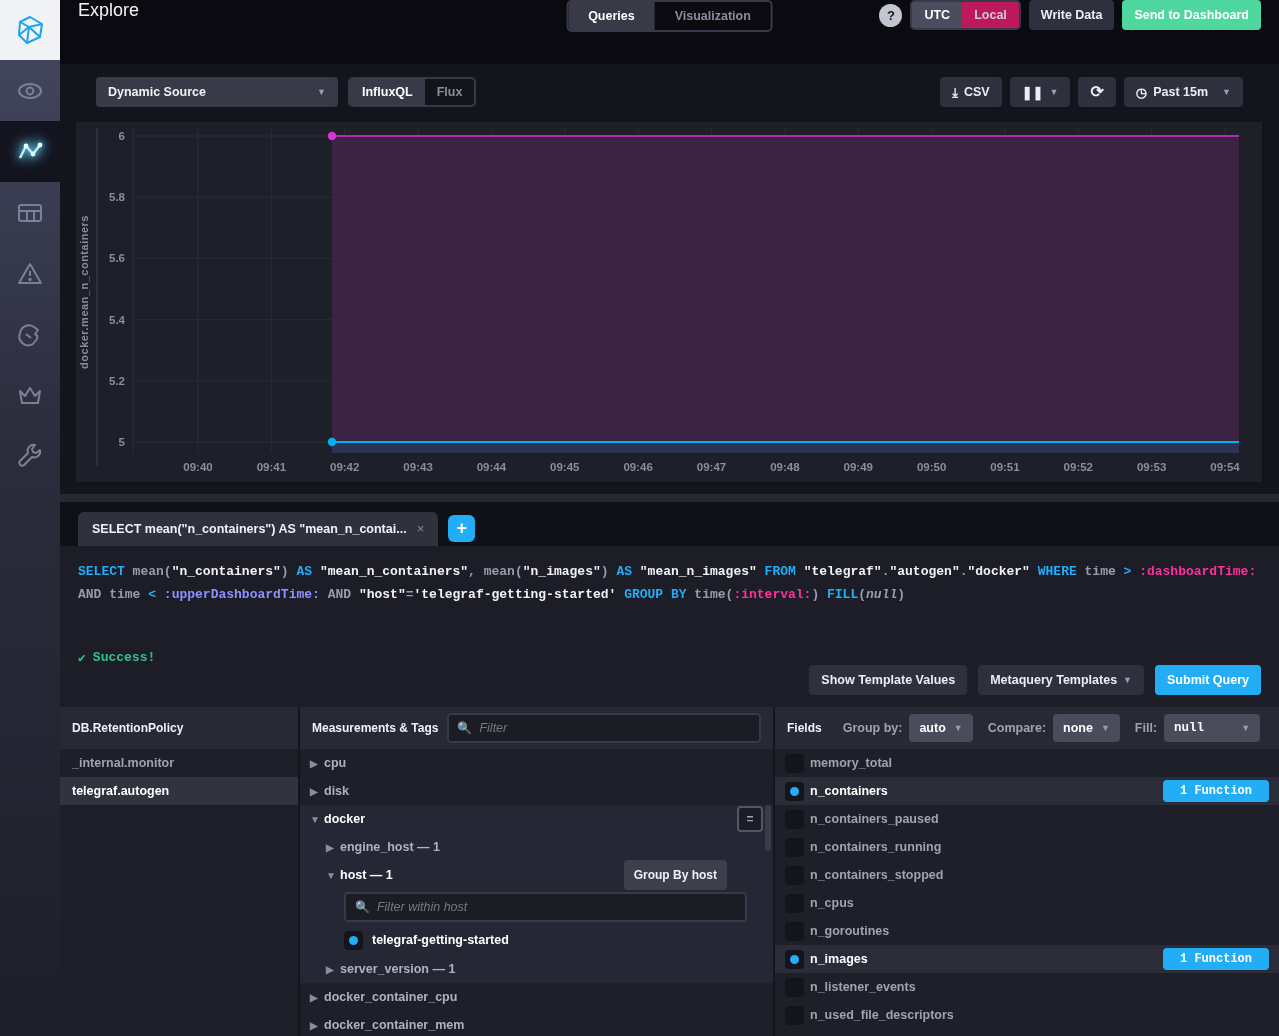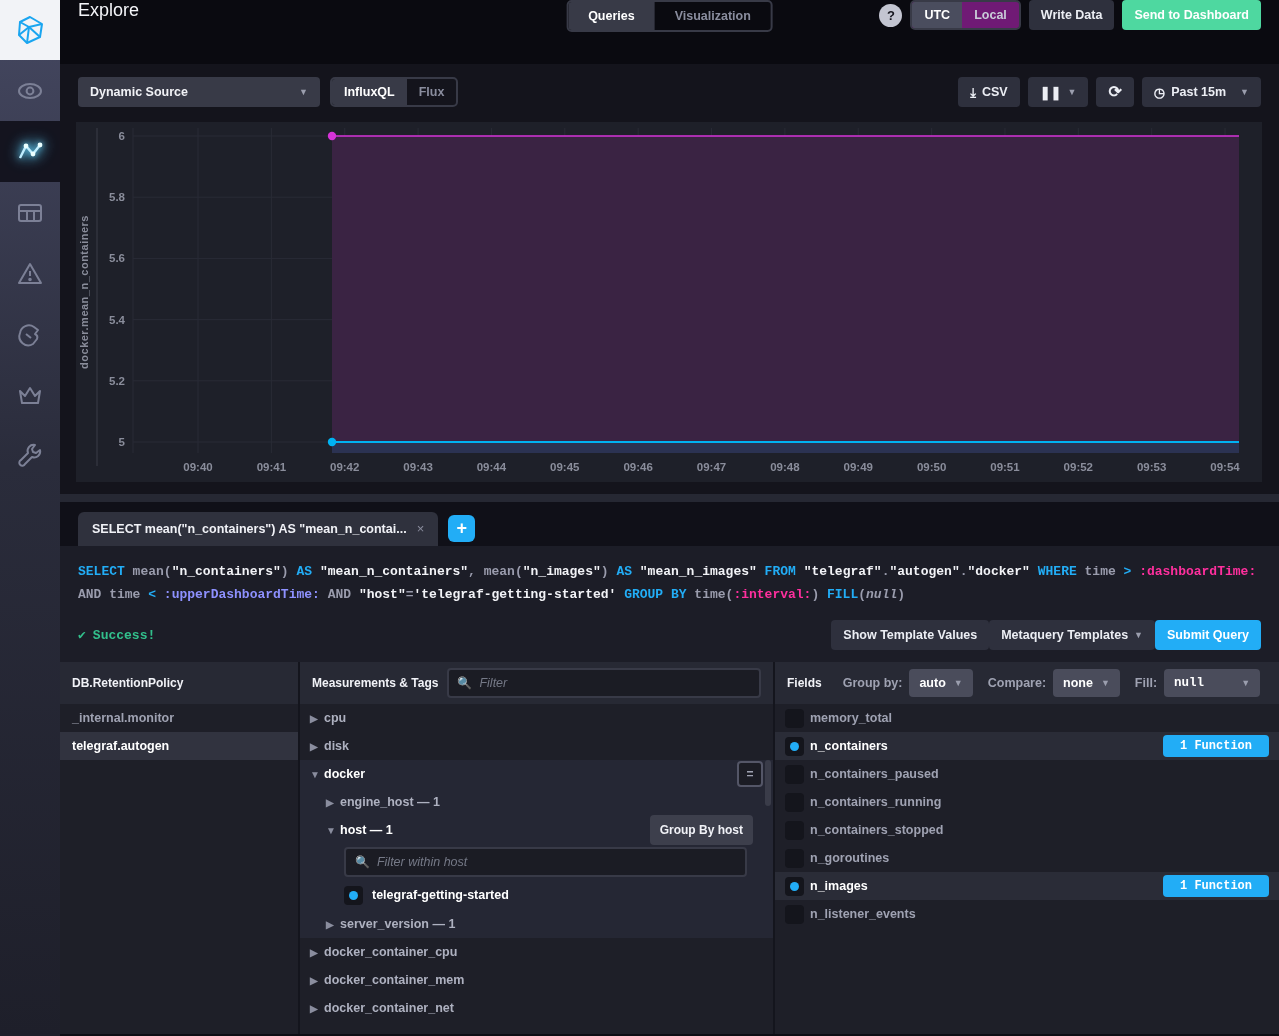--- a/index.html
+++ b/index.html
@@ -17,29 +17,29 @@
   
   .main { position:absolute; left:60px; top:0; width:1219px; height:1036px; }
 
   .topbar { height:64px; background:#0a0a10; display:flex; align-items:flex-start; padding:0 18px; position:relative; }
   .page-title { font-size:18px; color:#f4f5f9; font-weight:400; }
   .center-toggle { position:absolute; left:50%; transform:translateX(-50%); display:flex; border:2px solid #383a47; border-radius:5px; overflow:hidden; }
   .center-toggle .seg { padding:7px 20px; font-size:12.5px; font-weight:bold; color:#8a8d9e; background:transparent; }
   .center-toggle .seg.on { background:#383a47; color:#fff; }
   .topbar-right { margin-left:auto; display:flex; align-items:center; gap:8px; }
   .help-circle { width:23px; height:23px; border-radius:50%; background:#c3c5d1; color:#14141c; font-weight:bold; font-size:13px; display:flex; align-items:center; justify-content:center; }
-  .tz-toggle { display:flex; background:#701a75; border:2px solid #383a47; border-radius:5px; overflow:hidden; }
+  .tz-toggle { display:flex; background:#be185d; border:2px solid #383a47; border-radius:5px; overflow:hidden; }
   .tz-toggle .seg { padding:6px 12px; font-size:12.5px; font-weight:bold; color:#c9ccd8; }
   .tz-toggle .seg.on { background:#4a4d5e; color:#fff; }
   .btn { display:inline-flex; align-items:center; gap:6px; height:30px; padding:0 12px; border-radius:4px; background:#2e303d; color:#eceef4; font-size:12.5px; font-weight:bold; }
   .btn.green { background:#4ed8a0; color:#fff; }
   .btn.blue { background:#22adf6; color:#fff; }
   .caret { font-size:9px; color:#9b9eae; }
 
-  .toolbar { height:56px; background:#14141c; display:flex; align-items:center; padding:0 18px; gap:10px; }
+  .toolbar { height:56px; background:#14141c; display:flex; align-items:center; padding:0 36px; gap:10px; }
   .src-dropdown { width:242px; height:30px; background:#383a47; border-radius:4px; display:flex; align-items:center; padding:0 12px; font-size:12.5px; font-weight:bold; color:#f1f2f6; }
   .src-dropdown .caret { margin-left:auto; }
   .lang-toggle { display:flex; border:2px solid #383a47; border-radius:5px; overflow:hidden; height:30px; }
   .lang-toggle .seg { padding:6px 12px; font-size:12.5px; font-weight:bold; color:#8a8d9e; }
   .lang-toggle .seg.on { background:#383a47; color:#fff; }
   .toolbar-right { margin-left:auto; display:flex; align-items:center; gap:8px; }
   .icon-glyph { font-size:13px; line-height:1; }
 
   
   .chart-section { height:374px; background:#14141c; position:relative; }
@@ -57,21 +57,21 @@
   .add-tab-btn { width:27px; height:27px; margin-bottom:4px; background:#22adf6; border-radius:6px; color:#fff; font-size:18px; font-weight:bold; display:flex; align-items:center; justify-content:center; }
   .query-body { background:#1c1d27; margin:0; padding:14px 18px 12px; }
   .code { font-family:"Liberation Mono",monospace; font-size:13px; font-weight:bold; line-height:23px; word-break:break-all; }
   .code .kw { color:#22adf6; } .code .fn { color:#9a9cad; } .code .p { color:#9a9cad; }
   .code .op { color:#22adf6; } .code .str { color:#f2f3f7; }
   .code .pink { color:#ff2f9e; } .code .purple { color:#8e91ff; }
   .code .nul { color:#9a9cad; font-style:italic; }
   .query-footer { display:flex; align-items:center; margin-top:14px; }
   .status-success { font-family:"Liberation Mono",monospace; font-size:13px; font-weight:bold; color:#32c08c; display:flex; align-items:center; gap:7px; }
   .status-success .check { font-size:13px; }
-  .query-footer .btns { margin-left:auto; display:flex; gap:0; }
+  .query-footer .btns { margin-left:auto; display:flex; gap:11px;margin-top:45px; }
 
   
   .builder { display:flex; height:372px; background:#1e1f28; }
   .col { position:relative; }
   .col-db { width:240px; border-right:2px solid #14151d; }
   .col-meas { width:475px; border-right:2px solid #14151d; }
   .col-fields { flex:1; }
   .col-head { height:42px; background:#272934; display:flex; align-items:center; padding:0 12px; gap:8px; }
   .col-head .h-label { font-size:12px; font-weight:bold; color:#f1f2f7; white-space:nowrap; }
   .filter-input { flex:1; height:30px; background:#1b1c24; border:2px solid #383a47; border-radius:4px; display:flex; align-items:center; padding:0 9px; gap:7px; }
@@ -79,21 +79,21 @@
   .filter-input .ph { color:#757987; font-size:12.5px; font-style:italic; }
   .list { overflow:hidden; }
   .row { height:28px; display:flex; align-items:center; padding:0 12px; font-size:12.5px; font-weight:bold; color:#9fa2b2; }
   .row.sel { background:#31333f; color:#fff; }
   .tree-caret { width:14px; color:#8a8d9e; font-size:10px; flex:none; }
   .tree-row { height:28px; display:flex; align-items:center; padding:0 10px; font-size:12.5px; font-weight:bold; color:#aeb1c0; }
   .tree-row.open { color:#fff; }
   .subtree { background:#252734; }
   .subtree .tree-row { padding-left:26px; }
   .eq-badge { margin-left:auto; width:26px; height:26px; border:2px solid #545667; border-radius:4px; background:#1b1c24; color:#9fa2b2; font-size:12px; font-weight:bold; display:flex; align-items:center; justify-content:center; }
-  .groupby-btn { margin-left:auto; margin-right:10px; background:#3d3f4c; border-radius:4px; padding:8px 10px; font-size:12px; font-weight:bold; color:#f1f2f7; }
+  .groupby-btn { margin-left:auto; margin-right:36px; background:#3d3f4c; border-radius:4px; padding:8px 10px; font-size:12px; font-weight:bold; color:#f1f2f7; }
   .sub-filter { margin:3px 26px 3px 44px; height:30px; }
   .tagval-row { height:30px; display:flex; align-items:center; gap:9px; padding-left:44px; font-size:12.5px; font-weight:bold; color:#fff; }
   .checkbox { width:19px; height:19px; border-radius:4px; background:#14151c; flex:none; display:flex; align-items:center; justify-content:center; }
   .checkbox.on::after { content:""; width:9px; height:9px; border-radius:50%; background:#22adf6; }
   .meas-scrollbar { position:absolute; right:2px; top:98px; width:6px; height:46px; border-radius:3px; background:#3a3c49; }
 
   .fields-head { gap:7px; }
   .head-sub { font-size:12.5px; font-weight:bold; color:#9fa2b2; white-space:nowrap; }
   .mini-dd { height:28px; background:#4a4c5b; border-radius:4px; display:flex; align-items:center; gap:8px; padding:0 10px; font-size:12.5px; font-weight:bold; color:#fff; }
   .mini-dd.wide { width:96px; }
@@ -406,28 +406,36 @@
           <div class="field-row">
             <span class="checkbox"></span>
             <span>n_containers_running</span>
           </div>
           <div class="field-row">
             <span class="checkbox"></span>
             <span>n_containers_stopped</span>
           </div>
           <div class="field-row">
             <span class="checkbox"></span>
+            <span>n_cpus</span>
+          </div>
+          <div class="field-row">
+            <span class="checkbox"></span>
             <span>n_goroutines</span>
           </div>
           <div class="field-row sel">
             <span class="checkbox on"></span>
             <span>n_images</span>
             <div class="fn-badge">1 Function</div>
           </div>
           <div class="field-row">
             <span class="checkbox"></span>
             <span>n_listener_events</span>
           </div>
+          <div class="field-row">
+            <span class="checkbox"></span>
+            <span>n_used_file_descriptors</span>
+          </div>
         </div>
     </div>
 
   </div>
 </div>
 
 </body></html>

